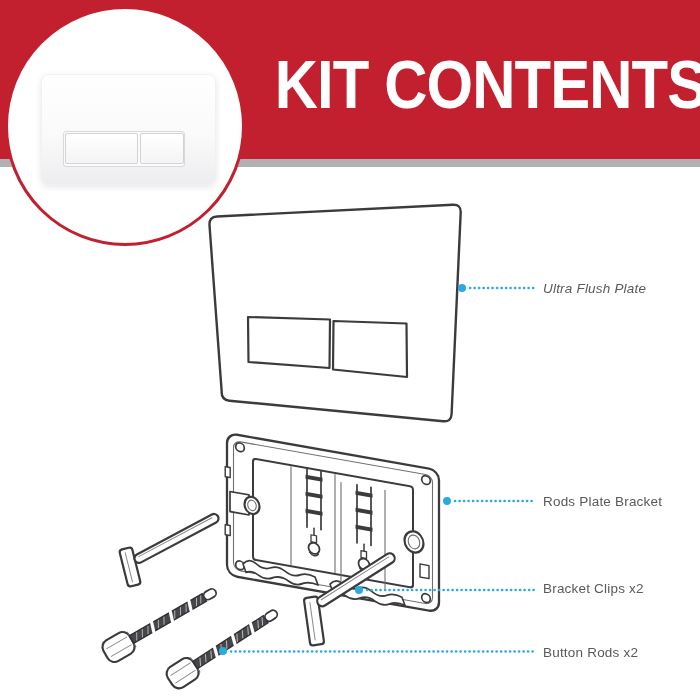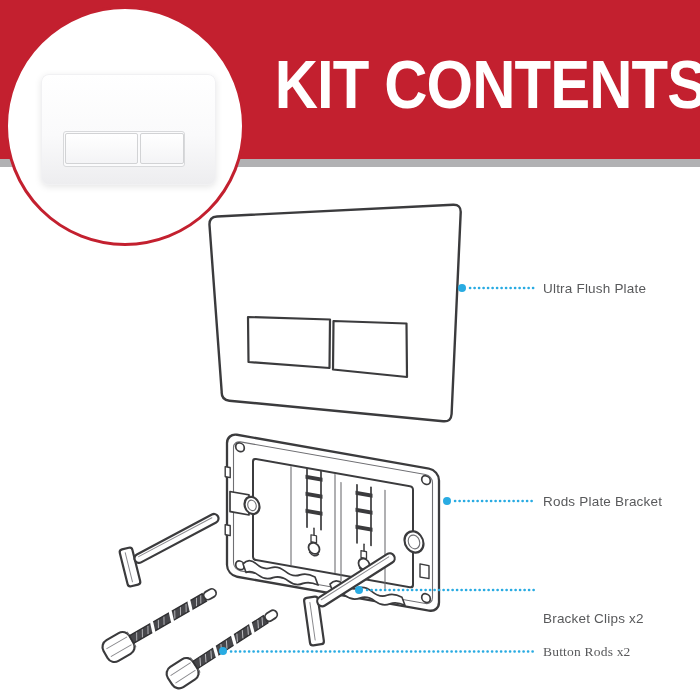--- a/index.html
+++ b/index.html
@@ -163,17 +163,17 @@
       <circle cx="462" cy="288" r="4" class="accent-fill" fill="#29abe2"></circle>
       <line x1="455" y1="501" x2="536" y2="501" class="dots accent-stroke" stroke="#29abe2"></line>
       <circle cx="447" cy="501" r="4" class="accent-fill" fill="#29abe2"></circle>
       <line x1="367" y1="590" x2="536" y2="590" class="dots accent-stroke" stroke="#29abe2"></line>
       <circle cx="359" cy="590" r="4" class="accent-fill" fill="#29abe2"></circle>
       <line x1="231" y1="651.5" x2="536" y2="651.5" class="dots accent-stroke" stroke="#29abe2"></line>
       <circle cx="223" cy="651" r="4" class="accent-fill" fill="#29abe2"></circle>
     </g>
   </svg>
 
-  <div class="part-label" style="top: 288px; color: rgb(88, 89, 91);">Ultra Flush Plate</div>
+  <div class="part-label" style="top: 288px; color: rgb(88, 89, 91); font-style: italic;">Ultra Flush Plate</div>
   <div class="part-label" style="top: 501px; color: rgb(88, 89, 91);">Rods Plate Bracket</div>
-  <div class="part-label" style="top: 618px; color: rgb(88, 89, 91);">Bracket Clips x2</div>
-  <div class="part-label" style="top: 652px; color: rgb(88, 89, 91); font-family: Liberation Serif, serif;">Button Rods x2</div>
+  <div class="part-label" style="top: 588px; color: rgb(88, 89, 91);">Bracket Clips x2</div>
+  <div class="part-label" style="top: 652px; color: rgb(88, 89, 91);">Button Rods x2</div>
 </div>
 
 </body></html>

